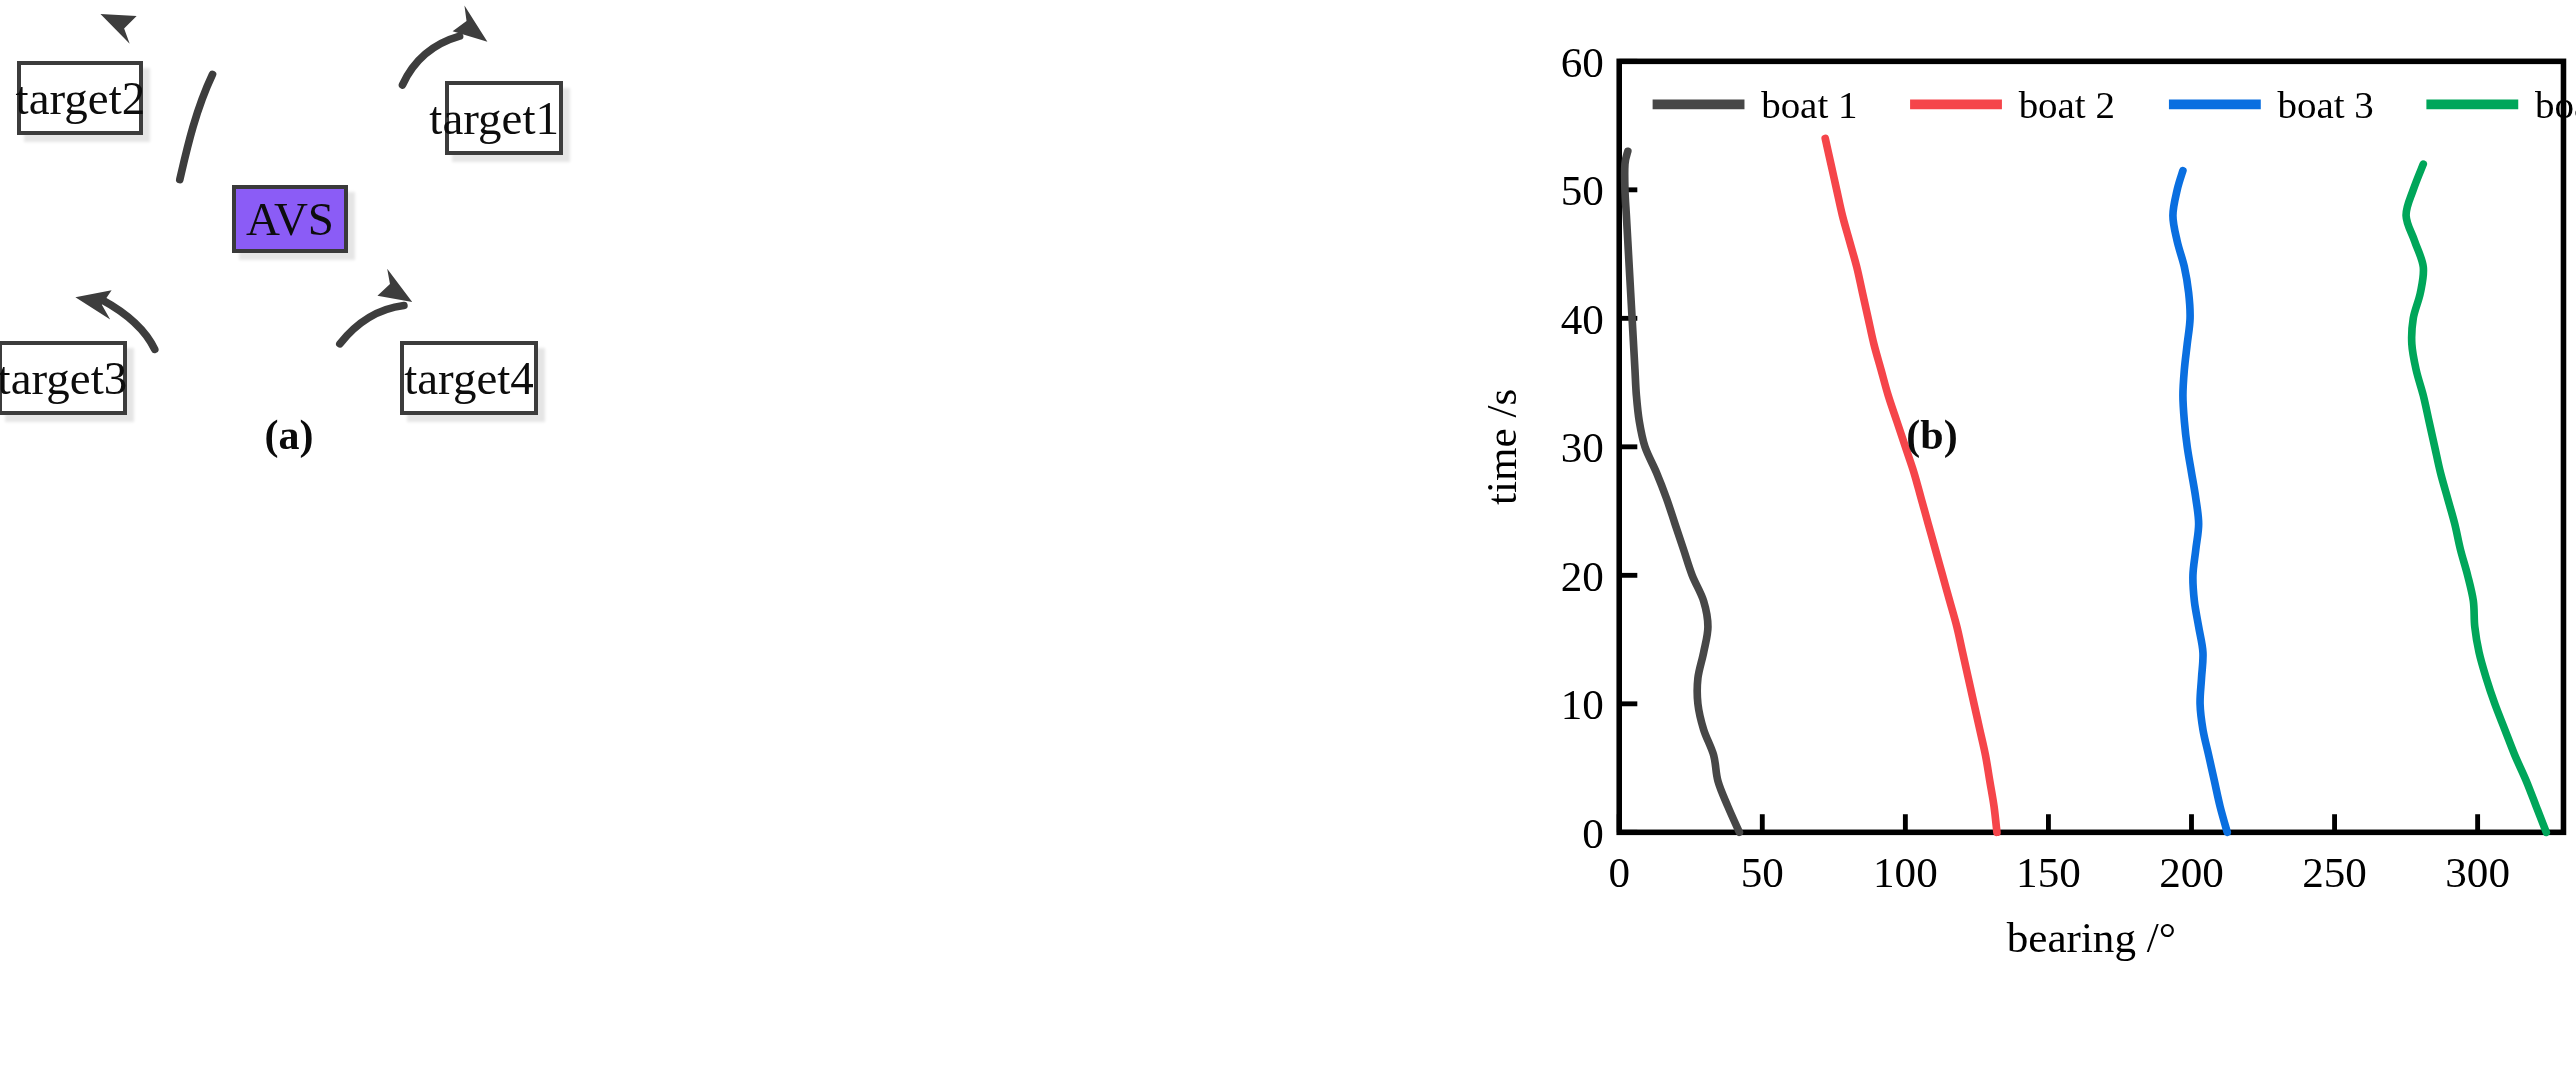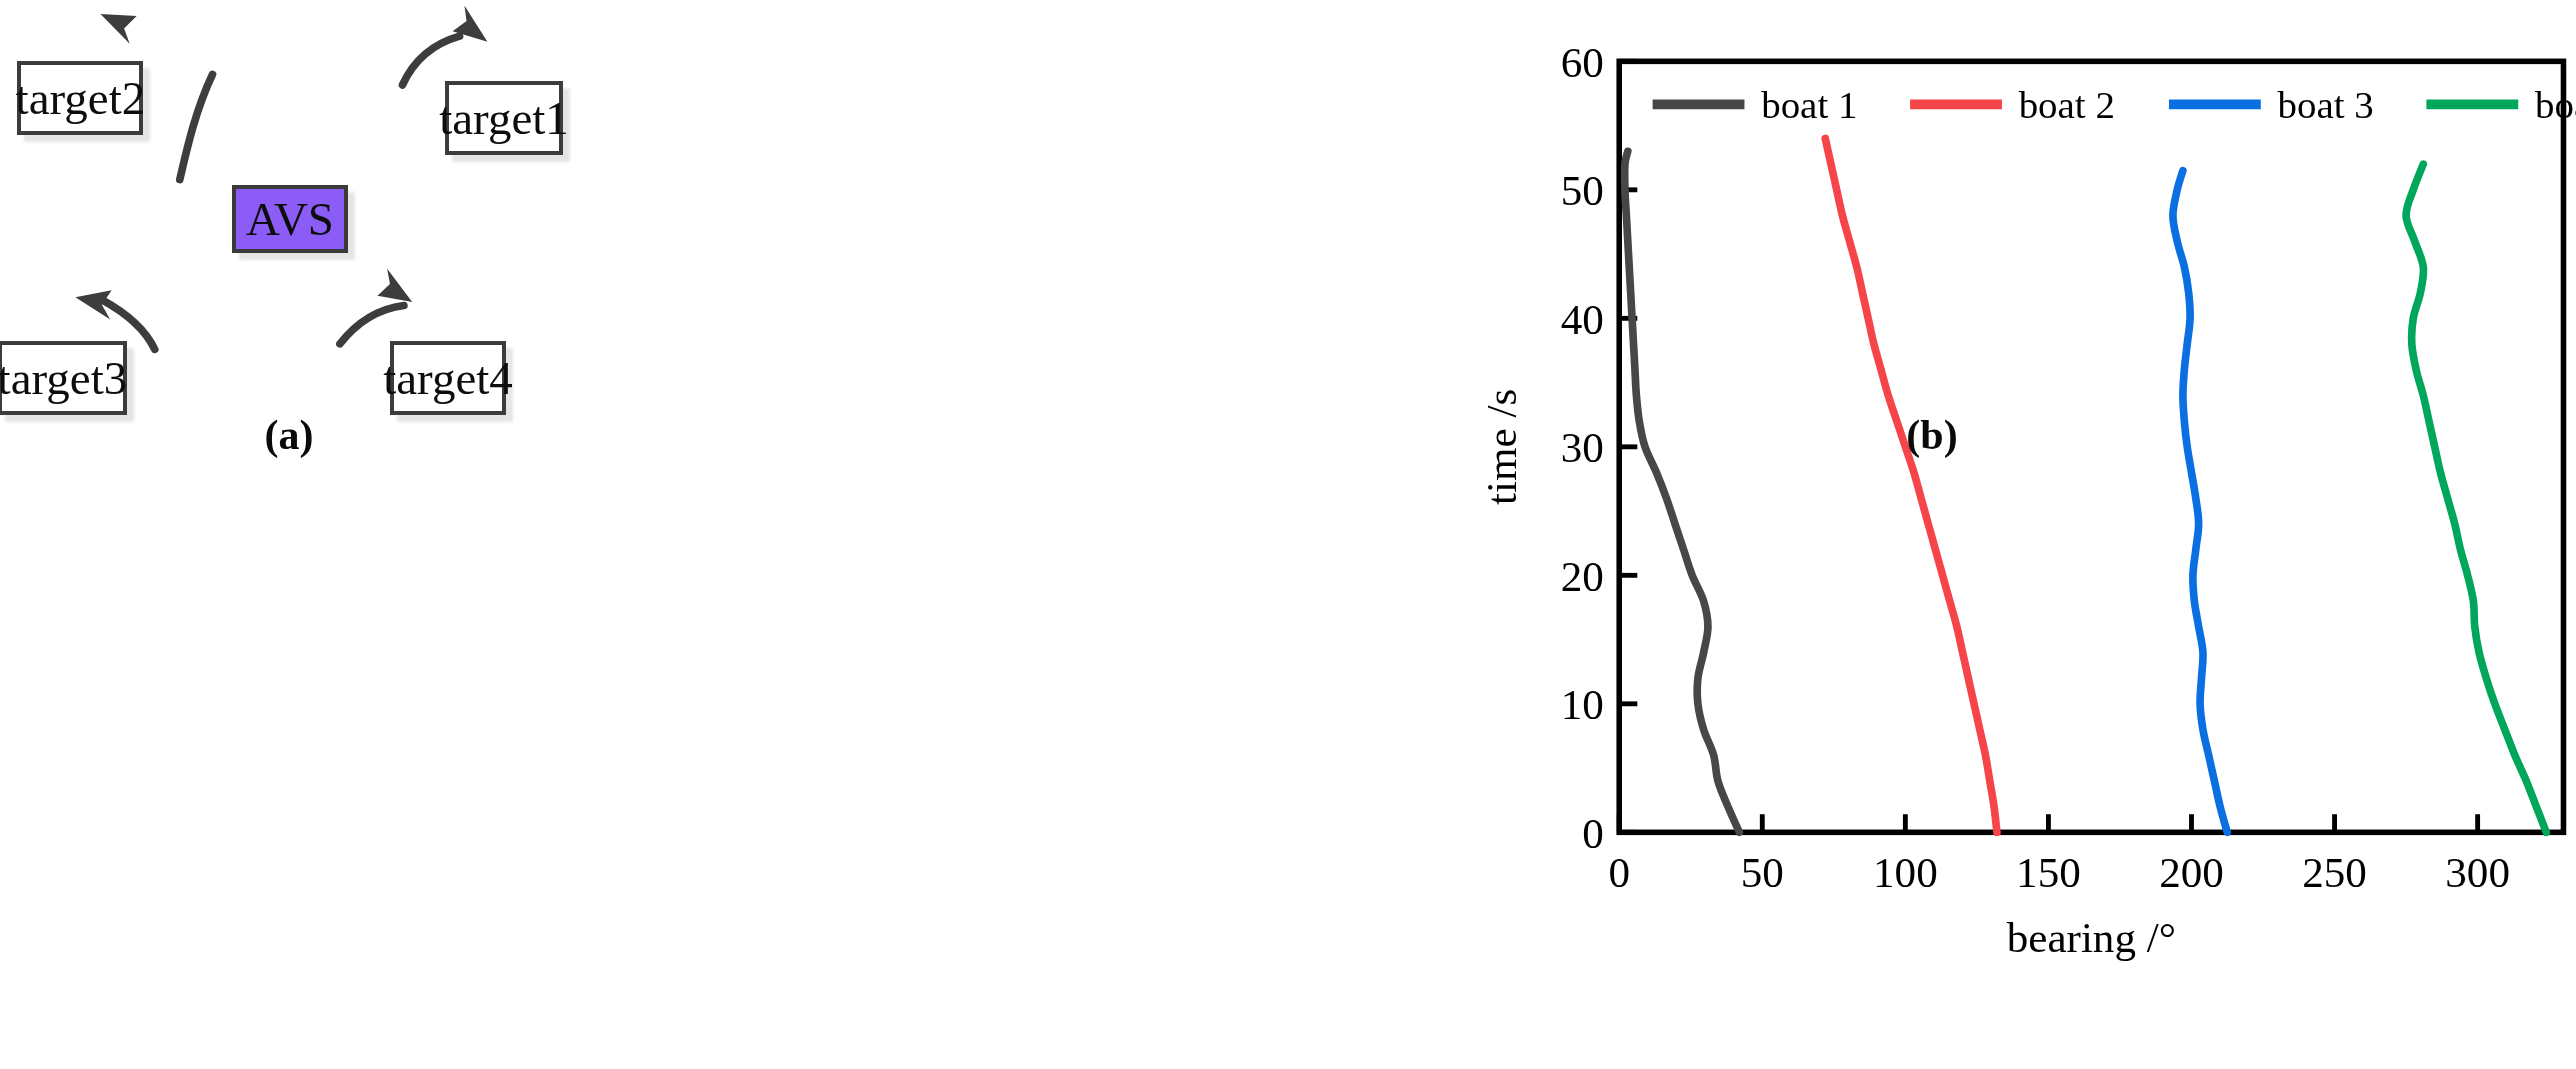--- a/index.html
+++ b/index.html
@@ -99,33 +99,33 @@
         <path d="M 700,60 L 650,45 L 670,30 L 667,8 Z"></path>
         <path d="M 108,427 L 160,417 L 146,438 L 158,459 Z"></path>
         <path d="M 592,434 L 542,425 L 560,408 L 556,386 Z"></path>
       </g>
     </svg>
 
     <div class="scenario-box" style="left:17.4px;top:61px;width:126px;height:74px;">
       <span>target2</span>
     </div>
 
-    <div class="scenario-box" style="left:445px;top:81px;width:118px;height:74px;">
+    <div class="scenario-box" style="left:445px;top:81px;width:118px;height:74px;justify-content:flex-end;">
       <span>target1</span>
     </div>
 
     <div class="scenario-box avs" style="left:232px;top:185px;width:116px;height:68px;">
       <span>AVS</span>
     </div>
 
     <div class="scenario-box" style="left:-2.1px;top:341px;width:129px;height:74px;">
       <span>target3</span>
     </div>
 
-    <div class="scenario-box" style="left:390px;top:341px;width:116px;height:74px;">
+    <div class="scenario-box" style="left:400px;top:341px;width:138px;height:74px;">
       <span>target4</span>
     </div>
 
     <div class="panel-caption" style="left:0;top:411px;width:578px;">(a)</div>
   </div>
 
   <div class="panel" id="panel-b">
     <svg id="chart-svg" width="1288" height="1069" viewBox="0 0 1851 1536">
       <g id="chart-layer">
           <rect x="476" y="88" width="1357" height="1108" fill="none" stroke="#000" stroke-width="8"></rect>

